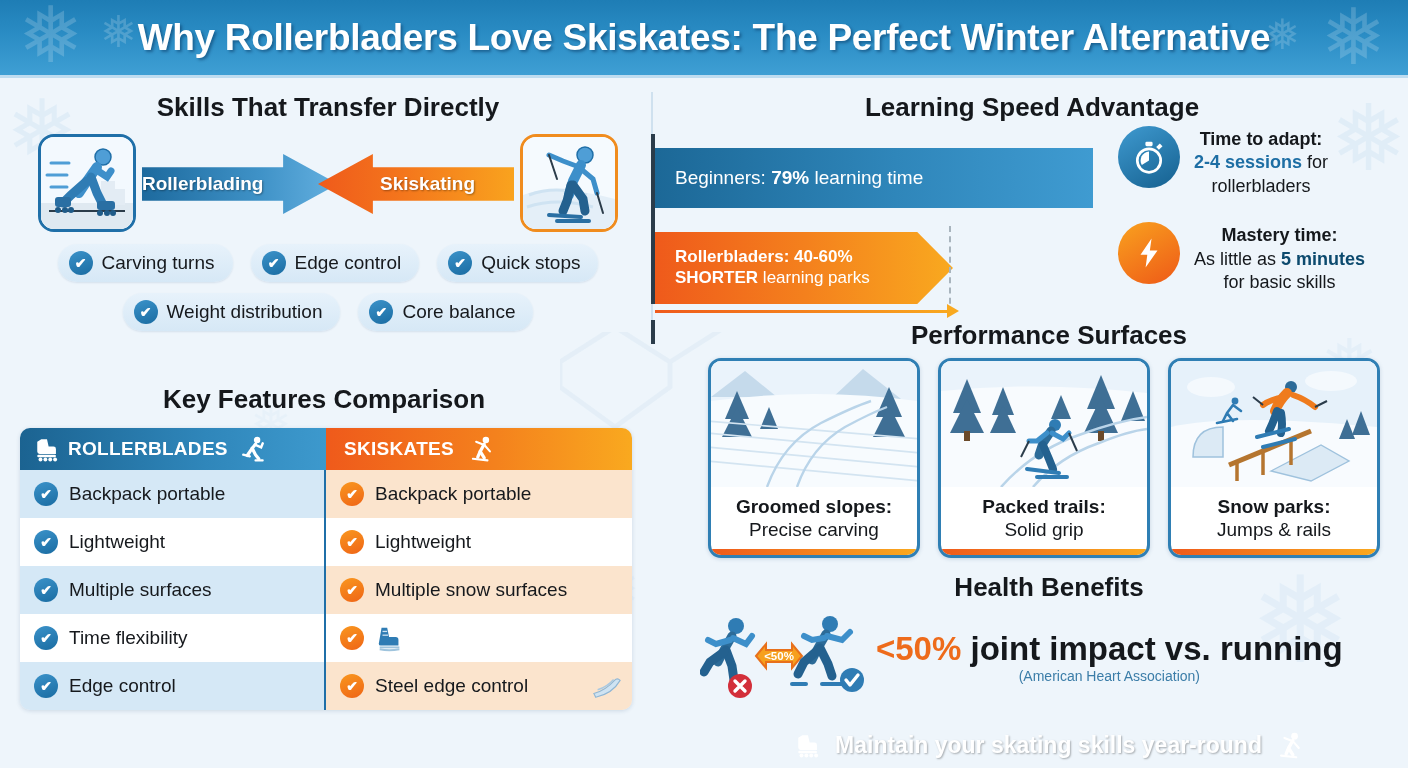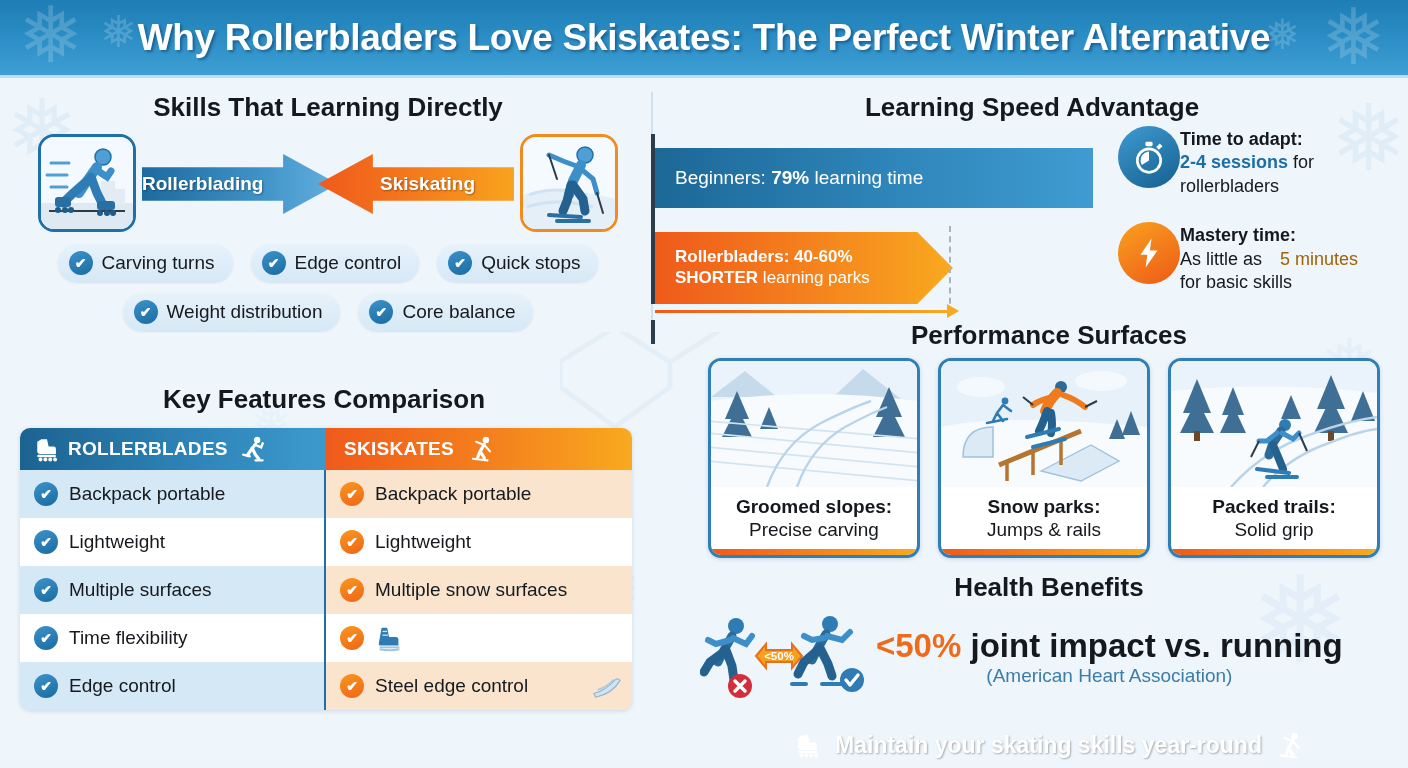--- a/index.html
+++ b/index.html
@@ -108,32 +108,32 @@
     position:absolute; left:4px; top:176px; width:296px; height:3px;
     background:linear-gradient(90deg,#ef5a1b,#f9a91f);
   }
   .basetip {
     position:absolute; left:296px; top:170px; width:0; height:0;
     border-left:12px solid #f9a91f; border-top:7px solid transparent; border-bottom:7px solid transparent;
   }
   .axis-bottom { position:absolute; left:0; top:186px; width:4px; height:24px; background:#2b3c4a; }
 
   .facts { position:absolute; right:0; top:40px; width:290px; }
-  .fact { display:flex; align-items:flex-start; margin-bottom:24px; }
+  .fact { display:flex; gap:14px; align-items:flex-start; margin-bottom:24px;text-align:center; }
   .fact-ico {
     width:62px; height:62px; border-radius:50%; flex:0 0 62px;
     display:flex; align-items:center; justify-content:center;
     color:#fff; font-size:34px;
   }
   .fact-ico.blue { background:linear-gradient(150deg,#3f9ad0,#15608f); }
   .fact-ico.orange { background:linear-gradient(150deg,#f9a21f,#ee5917); }
   .fact-tx { font-size:18px; color:#15181c; line-height:1.3; padding-top:2px; }
   .fact-tx .hd { font-weight:bold; display:block; }
   .hl-blue { color:#1d6ea4; font-weight:bold; }
-  .hl-orange { color:#a16207; font-weight:normal;margin-left:13px; }
+  .hl-orange { color:#0c4a6e; font-weight:bold; }
 
   
   .chev { position:absolute; left:560px; top:332px; width:200px; height:110px;
     opacity:.5; pointer-events:none; }
 
   
   #table-sec { position:absolute; left:4px; top:380px; width:640px; height:382px; }
   #table-sec .sec-title { margin-top:4px; }
 
   .tbl { position:absolute; left:16px; top:48px; width:612px; border-radius:10px; overflow:hidden;
@@ -168,21 +168,21 @@
   .card .accent { height:6px; background:linear-gradient(90deg,#ef5a1b,#f9a91f); }
 
   
   #health { position:absolute; left:690px; top:572px; width:718px; height:120px; }
   #health .sec-title { margin-top:0; }
   .health-row { position:absolute; left:10px; top:42px; width:700px; display:flex; align-items:center; gap:6px; }
   .health-ico { width:170px; height:86px; flex:0 0 170px; position:relative; }
   .health-tx { padding-top:2px; }
   .health-tx .big { font-size:33px; font-weight:bold; color:#15181c; line-height:1.05; white-space:nowrap; }
   .health-tx .big .pct { color:#ee6b1b; }
-  .health-tx .src { font-size:19px; color:#3b7da8; margin-top:2px; text-align:center; }
+  .health-tx .src { font-size:14px; color:#3b7da8; margin-top:2px; text-align:center; }
 
   
   .banner {
     position:absolute; left:690px; top:722px; width:718px; height:46px;
     background:linear-gradient(90deg,#1a6characters 0%,#1d6d9f 0%,#3796cd 100%);
     clip-path:polygon(34px 0,100% 0,100% 100%,0 100%);
     display:flex; align-items:center; justify-content:center; gap:14px;
   }
   .banner .btx { color:#fff; font-size:23px; font-weight:bold; text-shadow:1px 1px 2px rgba(0,0,0,.3); white-space:nowrap; }
 </style>
@@ -200,21 +200,21 @@
 
   <div class="header">
     <div class="hflake" style="left:18px;top:-10px;font-size:78px;">❅</div>
     <div class="hflake" style="left:100px;top:6px;font-size:44px;">❅</div>
     <div class="hflake" style="right:22px;top:-8px;font-size:78px;">❅</div>
     <div class="hflake" style="right:108px;top:10px;font-size:42px;">❅</div>
     <h1>Why Rollerbladers Love Skiskates: The Perfect Winter Alternative</h1>
   </div>
 
   <div id="skills">
-    <div class="sec-title">Skills That Learning Directly</div>
+    <div class="sec-title">Skills That Transfer Directly</div>
 
     <div class="transfer-row">
 
       <div class="illus left">
         <svg viewBox="0 0 92 92" width="92" height="92">
           <rect x="0" y="0" width="92" height="92" fill="#f3f9fe"></rect>
           <rect x="0" y="66" width="92" height="26" fill="#dfe9f1"></rect>
           <rect x="60" y="44" width="14" height="24" fill="#e3ecf4"></rect>
           <rect x="74" y="52" width="10" height="16" fill="#e3ecf4"></rect>
           <line x1="8" y1="74" x2="84" y2="74" stroke="#2b3c4a" stroke-width="2"></line>
@@ -506,20 +506,65 @@
         <div class="cap">
           <span class="l1">Groomed slopes:</span>
           <span class="l2">Precise carving</span>
         </div>
         <div class="accent"></div>
       </div>
 
       <div class="card">
         <div class="pic">
           <svg viewBox="0 0 206 126" width="206" height="126">
+            <rect width="206" height="126" fill="#eaf3fb"></rect>
+            <path d="M0 30 Q100 20 206 32 L206 126 L0 126 Z" fill="#f8fbfe"></path>
+            <g fill="#3f6f95">
+              <path d="M26 18 l14 34 h-28 z"></path>
+                <path d="M26 38 l17 34 h-34 z"></path>
+              <path d="M62 26 l11 28 h-22 z"></path>
+                <path d="M62 44 l13 28 h-26 z"></path>
+              <path d="M160 14 l14 34 h-28 z"></path>
+                <path d="M160 36 l17 36 h-34 z"></path>
+              <path d="M192 30 l12 30 h-24 z"></path>
+              <path d="M120 34 l10 24 h-20 z"></path>
+            </g>
+            <g fill="#6b4a2a">
+              <rect x="23" y="70" width="6" height="10"></rect>
+                <rect x="157" y="70" width="6" height="10"></rect>
+            </g>
+            <g stroke="#b9d4e9" stroke-width="2.6" fill="none">
+              <path d="M60 126 Q92 90 138 74 Q176 60 206 56"></path>
+              <path d="M92 126 Q118 96 158 82 Q188 70 206 68"></path>
+            </g>
+            <circle cx="114" cy="64" r="6" fill="#2f7cb4"></circle>
+            <path d="M110 70 L102 82 L98 94" stroke="#2c6b98" stroke-width="9" fill="none" stroke-linecap="round"></path>
+            <path d="M111 72 L122 78 L128 72" stroke="#3d8fca" stroke-width="5" fill="none" stroke-linecap="round"></path>
+            <path d="M106 72 L96 80 L88 80" stroke="#3d8fca" stroke-width="5" fill="none" stroke-linecap="round"></path>
+            <path d="M102 84 L108 98 L112 108" stroke="#24618f" stroke-width="8" fill="none" stroke-linecap="round"></path>
+            <g stroke="#2b3c4a" stroke-width="2">
+                <line x1="128" y1="72" x2="136" y2="90"></line>
+                <line x1="88" y1="80" x2="80" y2="96"></line>
+              </g>
+            <g stroke="#2f7cb4" stroke-width="4" stroke-linecap="round">
+              <line x1="86" y1="108" x2="118" y2="112"></line>
+                <line x1="96" y1="116" x2="126" y2="116"></line>
+            </g>
+          </svg>
+        </div>
+        <div class="cap">
+          <span class="l1">Packed trails:</span>
+          <span class="l2">Solid grip</span>
+        </div>
+        <div class="accent"></div>
+      </div>
+
+      <div class="card">
+        <div class="pic">
+          <svg viewBox="0 0 206 126" width="206" height="126">
             <rect width="206" height="126" fill="#e6f1fa"></rect>
             <ellipse cx="40" cy="26" rx="24" ry="10" fill="#f4f9fd"></ellipse>
             <ellipse cx="160" cy="20" rx="26" ry="10" fill="#f4f9fd"></ellipse>
             <path d="M0 66 Q60 52 206 66 L206 126 L0 126 Z" fill="#f8fbfe"></path>
             <path d="M22 96 q0 -30 30 -30 l0 30 z" fill="#dceaf5" stroke="#9fc2dd" stroke-width="1.5"></path>
             <path d="M100 110 L150 84 L178 100 L140 120 Z" fill="#dceaf5" stroke="#9fc2dd" stroke-width="1.4"></path>
             <path d="M58 104 L140 70" stroke="#b5752f" stroke-width="5"></path>
             <g stroke="#b5752f" stroke-width="3.5">
               <line x1="66" y1="102" x2="66" y2="120"></line>
                 <line x1="92" y1="92" x2="92" y2="114"></line>
@@ -544,65 +589,20 @@
             </g>
             <g fill="#3f6f95">
                 <path d="M190 50 l9 24 h-18 z"></path>
                 <path d="M176 58 l8 20 h-16 z"></path>
               </g>
           </svg>
         </div>
         <div class="cap">
           <span class="l1">Snow parks:</span>
           <span class="l2">Jumps &amp; rails</span>
-        </div>
-        <div class="accent"></div>
-      </div>
-
-      <div class="card">
-        <div class="pic">
-          <svg viewBox="0 0 206 126" width="206" height="126">
-            <rect width="206" height="126" fill="#eaf3fb"></rect>
-            <path d="M0 30 Q100 20 206 32 L206 126 L0 126 Z" fill="#f8fbfe"></path>
-            <g fill="#3f6f95">
-              <path d="M26 18 l14 34 h-28 z"></path>
-                <path d="M26 38 l17 34 h-34 z"></path>
-              <path d="M62 26 l11 28 h-22 z"></path>
-                <path d="M62 44 l13 28 h-26 z"></path>
-              <path d="M160 14 l14 34 h-28 z"></path>
-                <path d="M160 36 l17 36 h-34 z"></path>
-              <path d="M192 30 l12 30 h-24 z"></path>
-              <path d="M120 34 l10 24 h-20 z"></path>
-            </g>
-            <g fill="#6b4a2a">
-              <rect x="23" y="70" width="6" height="10"></rect>
-                <rect x="157" y="70" width="6" height="10"></rect>
-            </g>
-            <g stroke="#b9d4e9" stroke-width="2.6" fill="none">
-              <path d="M60 126 Q92 90 138 74 Q176 60 206 56"></path>
-              <path d="M92 126 Q118 96 158 82 Q188 70 206 68"></path>
-            </g>
-            <circle cx="114" cy="64" r="6" fill="#2f7cb4"></circle>
-            <path d="M110 70 L102 82 L98 94" stroke="#2c6b98" stroke-width="9" fill="none" stroke-linecap="round"></path>
-            <path d="M111 72 L122 78 L128 72" stroke="#3d8fca" stroke-width="5" fill="none" stroke-linecap="round"></path>
-            <path d="M106 72 L96 80 L88 80" stroke="#3d8fca" stroke-width="5" fill="none" stroke-linecap="round"></path>
-            <path d="M102 84 L108 98 L112 108" stroke="#24618f" stroke-width="8" fill="none" stroke-linecap="round"></path>
-            <g stroke="#2b3c4a" stroke-width="2">
-                <line x1="128" y1="72" x2="136" y2="90"></line>
-                <line x1="88" y1="80" x2="80" y2="96"></line>
-              </g>
-            <g stroke="#2f7cb4" stroke-width="4" stroke-linecap="round">
-              <line x1="86" y1="108" x2="118" y2="112"></line>
-                <line x1="96" y1="116" x2="126" y2="116"></line>
-            </g>
-          </svg>
-        </div>
-        <div class="cap">
-          <span class="l1">Packed trails:</span>
-          <span class="l2">Solid grip</span>
         </div>
         <div class="accent"></div>
       </div>
     </div>
   </div>
 
   <div id="health">
     <div class="sec-title">Health Benefits</div>
 
     <div class="health-row">

